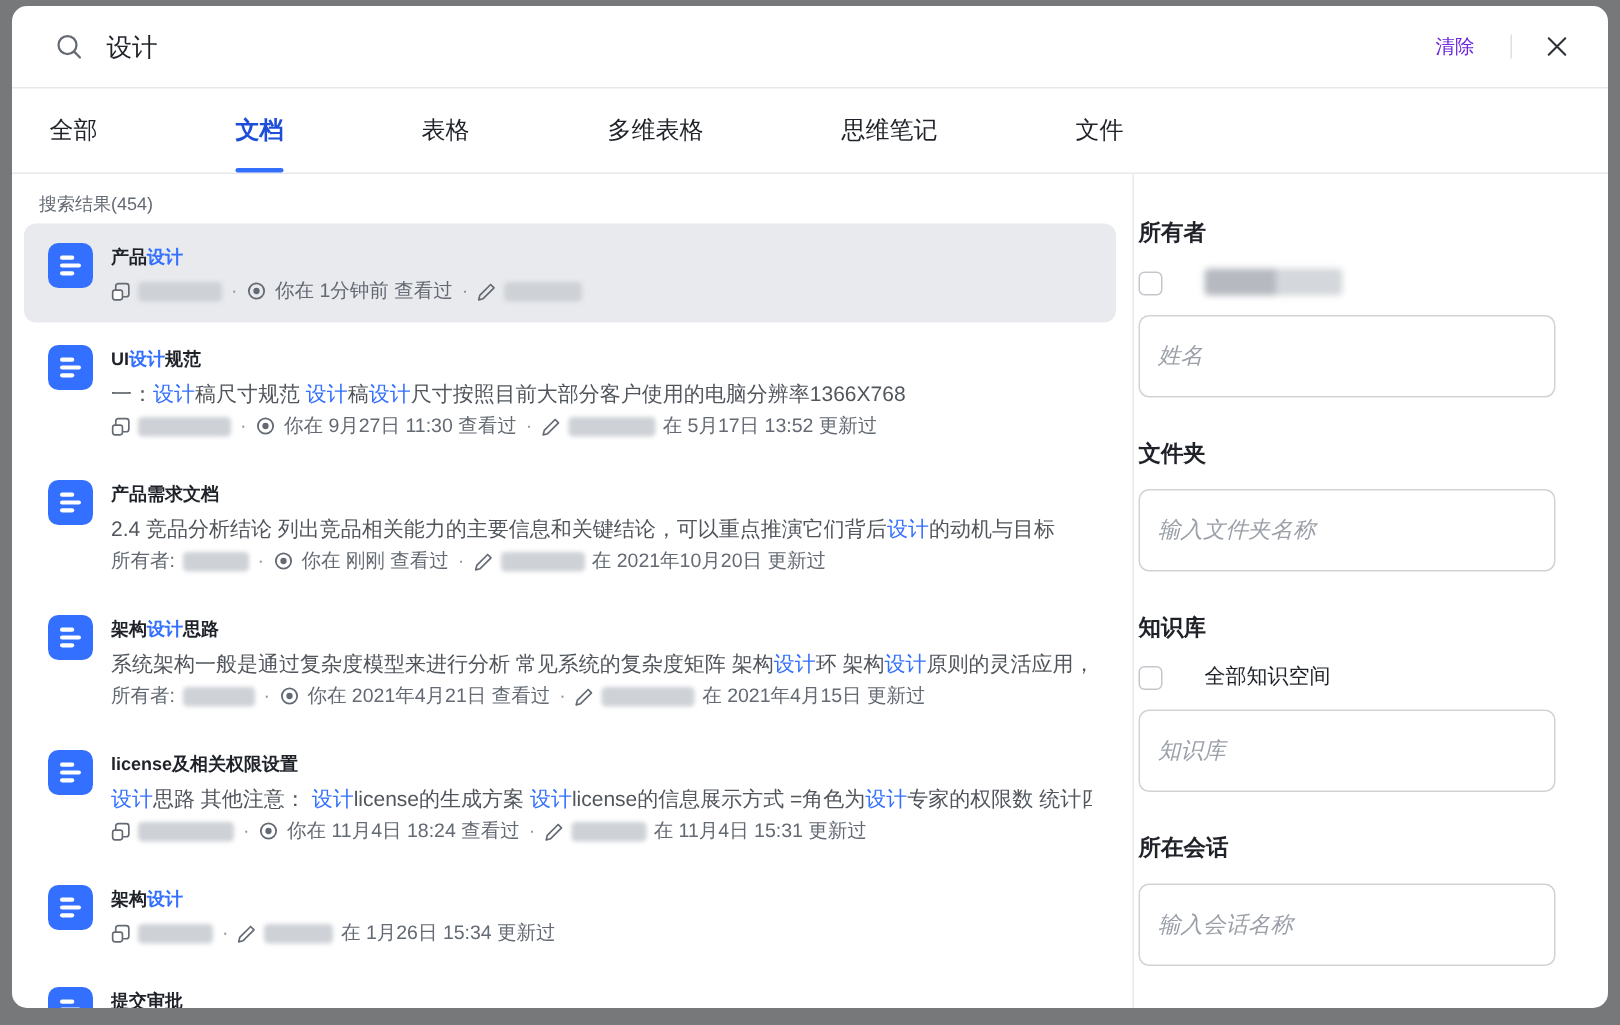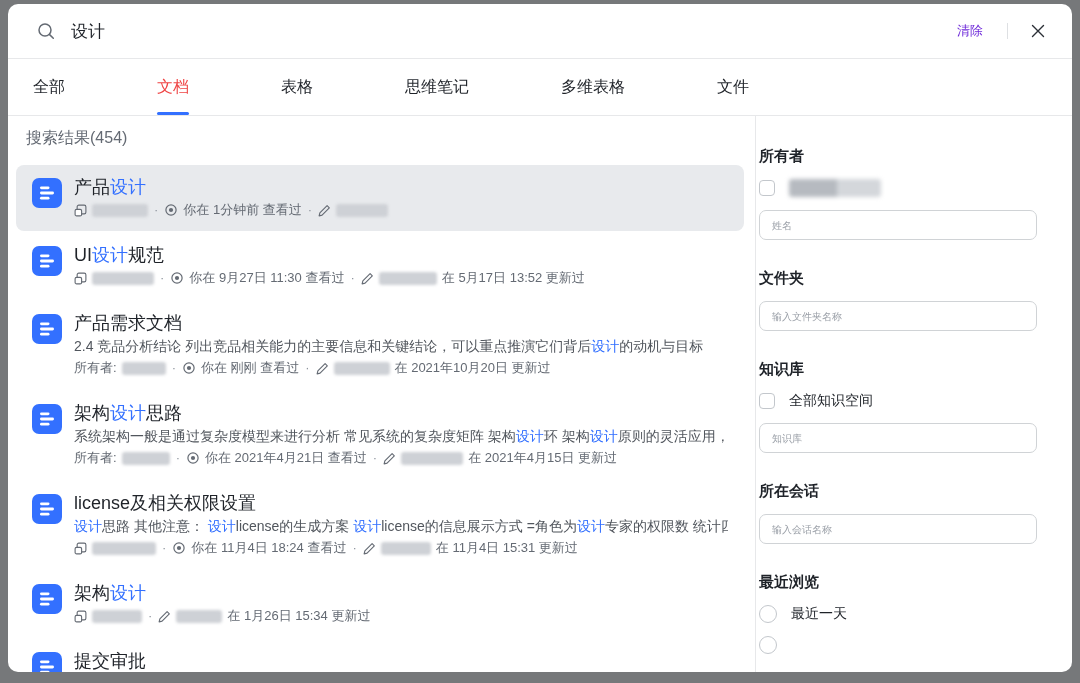--- a/index.html
+++ b/index.html
@@ -26,64 +26,64 @@
   .close-icon{display:flex;align-items:center;cursor:pointer;}
   
   .tab-bar{
     flex:0 0 56px;display:flex;align-items:stretch;
     padding:0 25px;gap:92px;border-bottom:1px solid #e7e8ea;
   }
   .tab{
     font-size:16px;color:#1f2329;position:relative;
     display:flex;align-items:center;cursor:pointer;
   }
-  .tab.active{color:#ef4444;font-weight:400;}
+  .tab.active{color:#1d4ed8;font-weight:700;}
   .tab.active::after{
     content:"";position:absolute;left:50%;transform:translateX(-50%);
     bottom:0;width:32px;height:3px;border-radius:1.5px;background:#3370ff;
   }
   
   .body{flex:1;display:flex;min-height:0;}
   .results{flex:1;min-width:0;padding:10px 11px 0 8px;overflow:hidden;}
-  .results-header{font-size:16px;color:#646a73;margin:2px 0 16px 10px;}
+  .results-header{font-size:12px;color:#646a73;margin:2px 0 4px 10px;}
   .item{display:flex;padding:10px 16px;border-radius:8px;margin-bottom:2px;cursor:pointer;}
   .item.selected{background:#e8eaed;}
   .item-icon{width:30px;height:30px;flex:0 0 30px;margin:3px 12px 0 0;}
   .item-main{flex:1;min-width:0;}
-  .item-title{font-size:18px;font-weight:400;color:#1f2329;line-height:24px;white-space:nowrap;overflow:hidden;}
+  .item-title{font-size:12px;font-weight:700;color:#1f2329;line-height:24px;white-space:nowrap;overflow:hidden;}
   .hl{color:#3370ff;}
   .item-snippet{font-size:14px;color:#51565d;line-height:22px;white-space:nowrap;overflow:hidden;}
   .item-meta{
     font-size:13px;color:#646a73;line-height:22px;height:22px;
     display:flex;align-items:center;gap:5px;white-space:nowrap;overflow:hidden;
   }
   .meta-dot{color:#8f959e;margin:0 1px;}
   .micon{display:flex;align-items:center;color:#646a73;}
   .blur{
     display:inline-block;height:13px;border-radius:3px;
     background:#ced1d6;filter:blur(1.5px);flex:0 0 auto;
   }
   
   .sidebar{
     flex:0 0 317px;border-left:1px solid #e7e8ea;box-sizing:border-box;
     padding:30px 14px 0 3px;overflow:hidden;
   }
   .f-section{margin-bottom:28px;}
   .f-title{font-size:15px;font-weight:600;color:#1f2329;margin:0 0 13px;line-height:20px;}
-  .check-row{display:flex;align-items:center;gap:14px;margin-bottom:13px;font-size:14px;color:#1f2329;}
+  .check-row{display:flex;align-items:flex-end;gap:28px;margin-bottom:13px;font-size:14px;color:#1f2329;}
   .checkbox{width:16px;height:16px;border:1.5px solid #c3c7cc;border-radius:4px;background:#fff;flex:0 0 auto;cursor:pointer;box-sizing:border-box;}
   .radio{width:18px;height:18px;border:1.5px solid #c3c7cc;border-radius:50%;background:#fff;flex:0 0 auto;cursor:pointer;box-sizing:border-box;}
   .owner-blur{
     width:92px;height:18px;border-radius:3px;filter:blur(2px);
     background:linear-gradient(90deg,#b6bac0 0 52%,#d4d7db 52% 100%);
   }
   input.f-input{
-    width:278px;height:30px;border:1px solid #d0d3d6;border-radius:7px;
-    padding:0 12px;font-size:10px;color:#1f2329;outline:none;box-sizing:border-box;
-    font-family:"Liberation Sans","DejaVu Sans",sans-serif;display:block;
+    width:278px;height:55px;border:1px solid #d0d3d6;border-radius:7px;
+    padding:0 12px;font-size:15px;color:#1f2329;outline:none;box-sizing:border-box;
+    font-family:"Liberation Sans","DejaVu Sans",sans-serif;display:block;font-style:italic;
   }
   input.f-input::placeholder{color:#9ba0a8;}
 </style>
 </head>
 <body>
 
 <div class="modal">
 
   <div class="search-bar">
     <span class="search-icon">
@@ -99,22 +99,22 @@
       <svg width="16" height="16" viewBox="0 0 16 16" stroke="#2b2f36" stroke-width="1.4" stroke-linecap="round">
         <path d="M2.5 2.5l11 11M13.5 2.5l-11 11"></path>
       </svg>
     </span>
   </div>
 
   <div class="tab-bar">
       <div class="tab">全部</div>
       <div class="tab active">文档</div>
       <div class="tab">表格</div>
+      <div class="tab">多维表格</div>
       <div class="tab">思维笔记</div>
-      <div class="tab">多维表格</div>
       <div class="tab">文件</div>
     </div>
 
   <div class="body">
 
     <div class="results">
       <div class="results-header">搜索结果(454)</div>
       <div>
           <div class="item selected">
             <span class="item-icon"><svg width="30" height="30" viewBox="0 0 30 30">
@@ -153,20 +153,21 @@
           </div>
           <div class="item">
             <span class="item-icon"><svg width="30" height="30" viewBox="0 0 30 30">
                 <rect width="30" height="30" rx="7" fill="#3370ff"></rect>
                 <rect x="8" y="8.4" width="9.5" height="2.8" rx="1.4" fill="#fff"></rect>
                 <rect x="8" y="13.6" width="14" height="2.8" rx="1.4" fill="#fff"></rect>
                 <rect x="8" y="18.8" width="9.5" height="2.8" rx="1.4" fill="#fff"></rect>
               </svg></span>
             <div class="item-main">
               <div class="item-title"><span>UI</span><span class="hl">设计</span><span>规范</span></div>
+              <div class="item-snippet"><span>一：</span><span class="hl">设计</span><span>稿尺寸规范 </span><span class="hl">设计</span><span>稿</span><span class="hl">设计</span><span>尺寸按照目前大部分客户使用的电脑分辨率1366X768</span></div>
               <div class="item-meta">
                 <span class="micon">
                   <svg width="13" height="13" viewBox="0 0 14 14">
                     <rect x="3.4" y="1.2" width="9.4" height="9.4" rx="1.8" fill="none" stroke="currentColor" stroke-width="1.2"></rect>
                     <rect x="1.2" y="5.8" width="7" height="7" rx="1.6" fill="#fff" stroke="currentColor" stroke-width="1.2"></rect>
                   </svg>
                 </span>
                 <span class="blur" style="width: 62px;"></span>
                 <span class="meta-dot">·</span>
                 <span class="micon">

